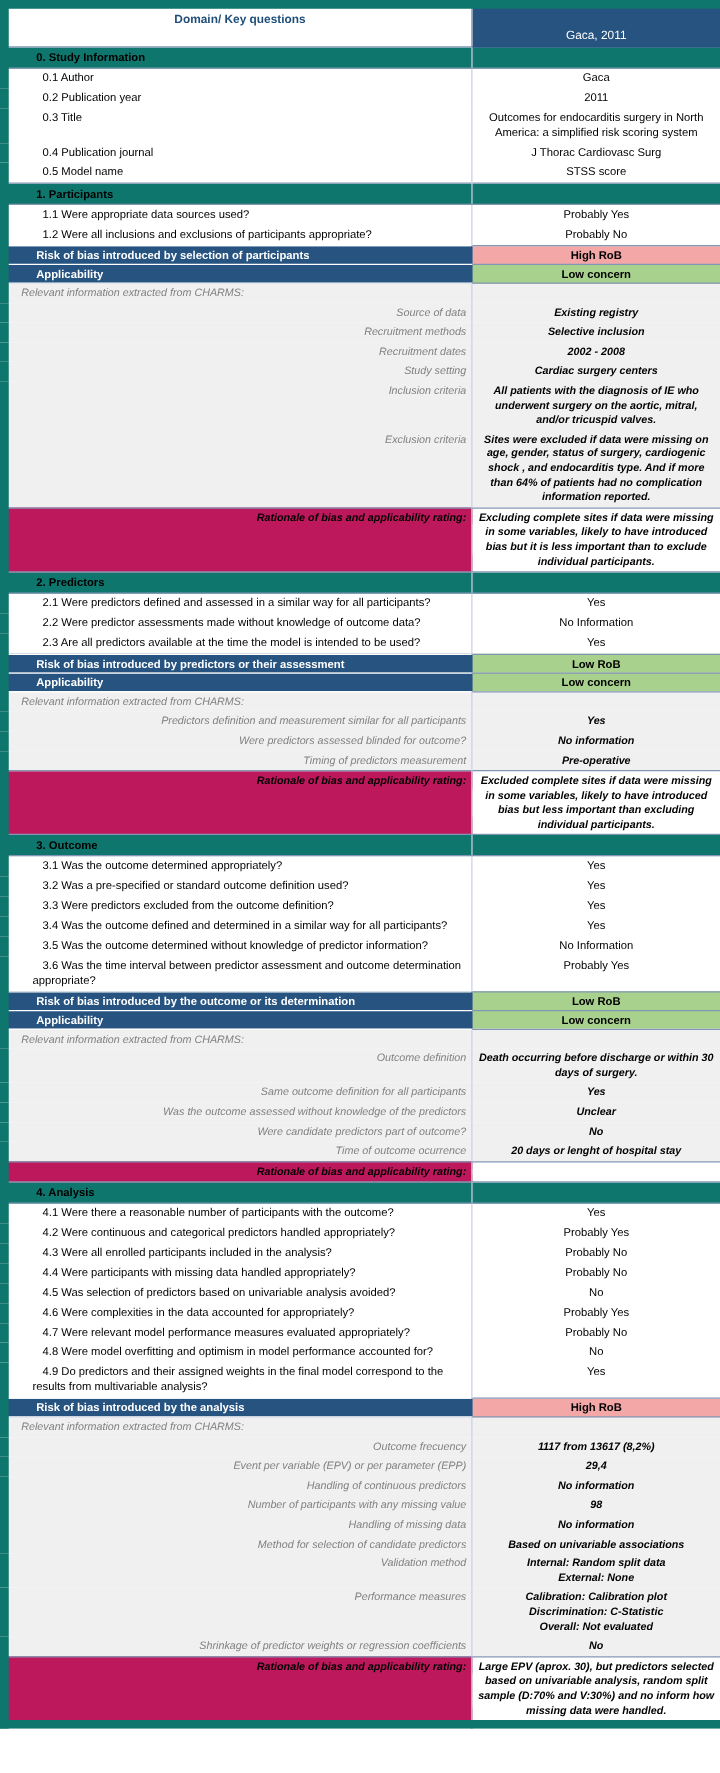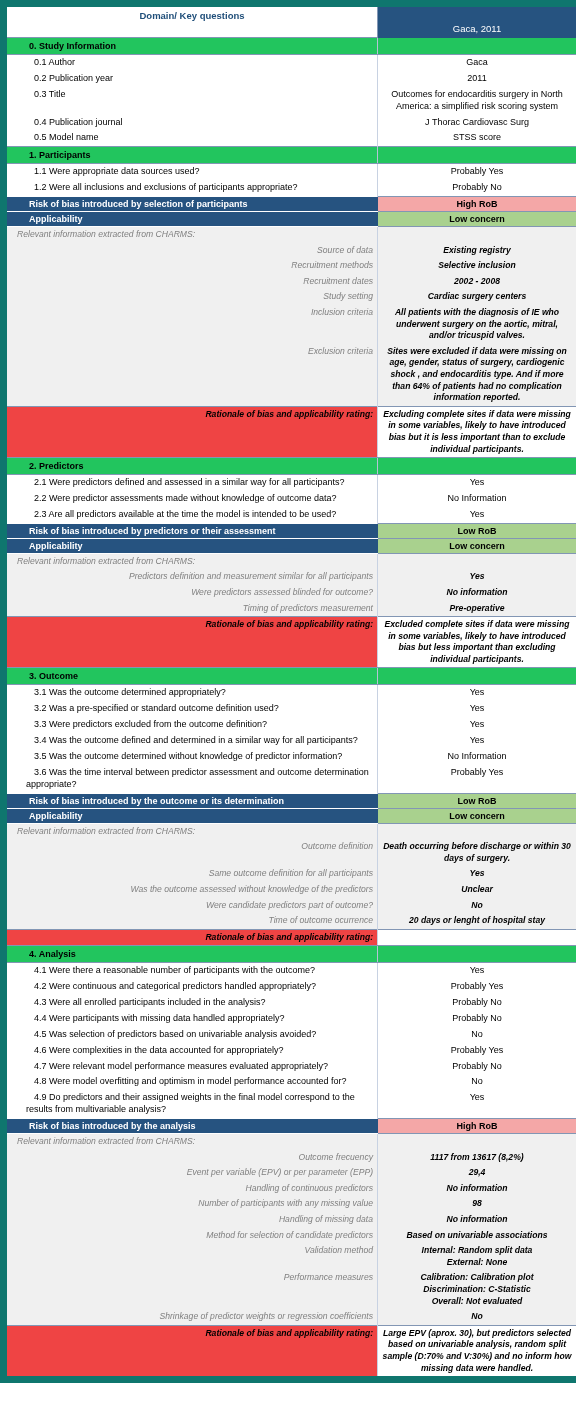--- a/index.html
+++ b/index.html
@@ -43,21 +43,21 @@
     color: #ffffff;
     text-align: center;
     font-size: 9.5px;
     font-weight: normal;
     padding: 16px 2px 3px 2px;
     border: 1px solid #265380;
   }
 
   
   tr.section td {
-    background: #22c55e;
+    background: #0f766e;
     font-size: 9px;
     font-weight: bold;
     color: #000000;
     padding: 3px 2px 3px 22px;
     border-top: 1px solid #8296b4;
     border-bottom: 1px solid #8296b4;
   }
   tr.section td.val { padding-left: 2px; }
 
   
@@ -135,21 +135,21 @@
     padding: 2px 4px;
     line-height: 1.35;
     border-right: 1px solid #8296b4;
     border-top: none;
     border-bottom: none;
     border-left: 1px solid #c8d2e2;
   }
 
   
   tr.rationale td.label {
-    background: #ef4444;
+    background: #be185d;
     font-size: 8.6px;
     font-style: italic;
     font-weight: bold;
     color: #000000;
     text-align: right;
     padding: 2px 4px;
     line-height: 1.35;
     border-left: 1px solid #8296b4;
     border-top: 1px solid #8296b4;
     border-bottom: 1px solid #8296b4;

